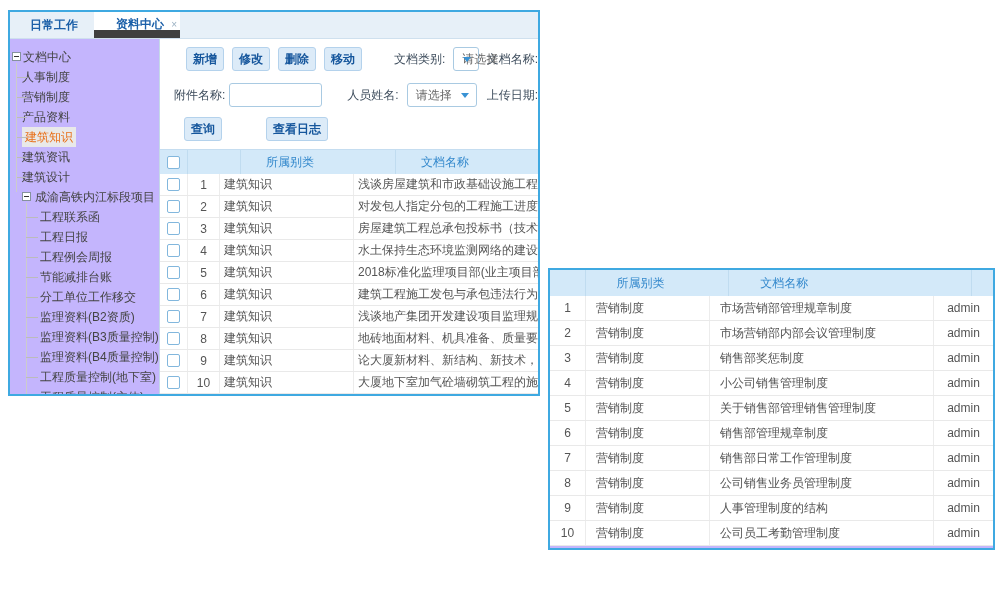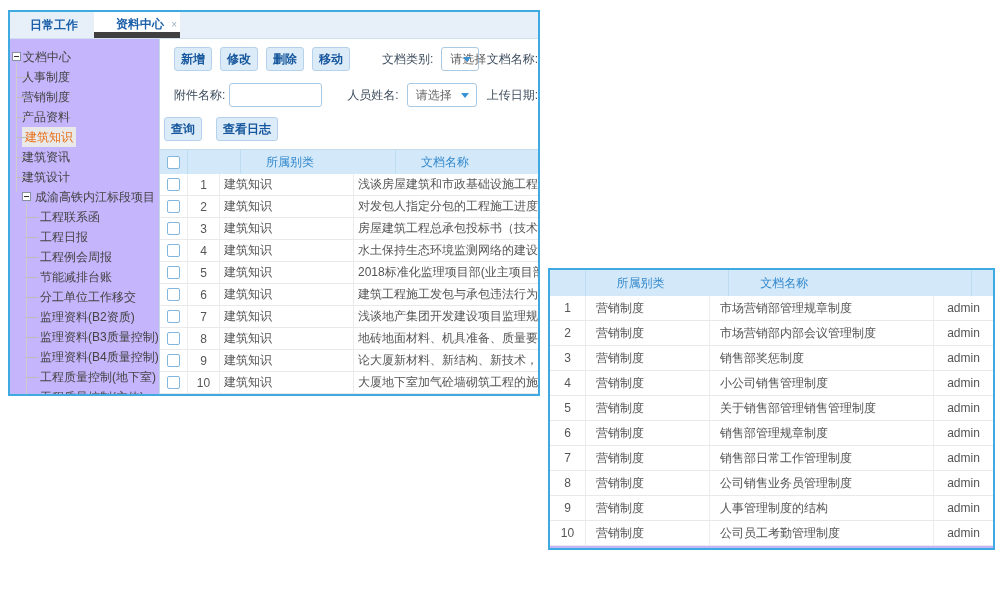--- a/index.html
+++ b/index.html
@@ -10,21 +10,21 @@
     font-family:"Liberation Sans","DejaVu Sans",sans-serif;
     font-size:12px; color:#555;
   }
   .window { position:absolute; background:#c4b5fd; border:2px solid #3fa9e1; overflow:hidden; }
   #left-window  { left:8px;  top:10px;  width:532px; height:386px; }
   #right-panel  { left:548px; top:268px; width:447px; height:282px; }
 
   
   .tabbar { height:27px; background:#e7f0f8; border-bottom:1px solid #cfe0ee; display:flex; padding-left:8px; }
   .tab { position:relative; padding:0 16px 0 12px; line-height:26px; font-weight:bold; color:#1b5fa8; }
-  .tab.active { background:#fff; border-bottom:6px solid #404040; line-height:25px;padding-left:22px; }
+  .tab.active { background:#fff; border-bottom:8px solid #404040; line-height:25px;padding-left:22px; }
   .tab .close { display:none; position:absolute; top:0px; right:3px; font-size:10px; color:#9ab0c2; font-weight:normal; }
   .tab.active .close { display:block; }
 
   .win-body { display:flex; height:355px; }
 
   
   .tree { width:150px; border-right:1px solid #c4d9e8; position:relative; padding-top:8px; overflow:hidden; flex:none; }
   .tline { position:absolute; width:1px; background:#cccccc; }
   #tline1 { left:6px;  top:24px;  height:129px; }
   #tline2 { left:16px; top:164px; height:192px; }
@@ -194,21 +194,21 @@
 
         <div class="tree-item leaf d2">
           
           <span class="tlabel">工程质量控制(主体)</span>
         </div>
       </div>
 
     <div class="content">
 
       <div class="crow" id="crow1">
-        <span style="display:flex;margin-left:14px;">
+        <span style="display:flex;margin-left:26px;">
 
             <span class="btn">新增</span>
 
             <span class="btn">修改</span>
 
             <span class="btn">删除</span>
 
             <span class="btn">移动</span>
           </span>
         <span class="flabel" style="margin-left:24px;">文档类别:</span>
@@ -224,21 +224,21 @@
         <input class="text-input" style="margin-left: 4px;" value="">
         <span class="flabel" style="margin-left:25px;">人员姓名:</span>
         <span class="select" style="margin-left:8px;">
           <span class="sel-text">请选择</span>
           <span class="caret"></span>
         </span>
         <span class="flabel" style="margin-left:10px;">上传日期:</span>
       </div>
 
       <div class="crow" id="crow3">
-        <span style="display:flex;margin-left:4px;">
+        <span style="display:flex;margin-left:24px;gap:30px;">
 
             <span class="btn" style="margin-right:14px;">查询</span>
 
             <span class="btn" style="margin-right:14px;">查看日志</span>
           </span>
       </div>
 
       <div class="ltable">
         <div class="thead">
           <span class="cell c-check">

